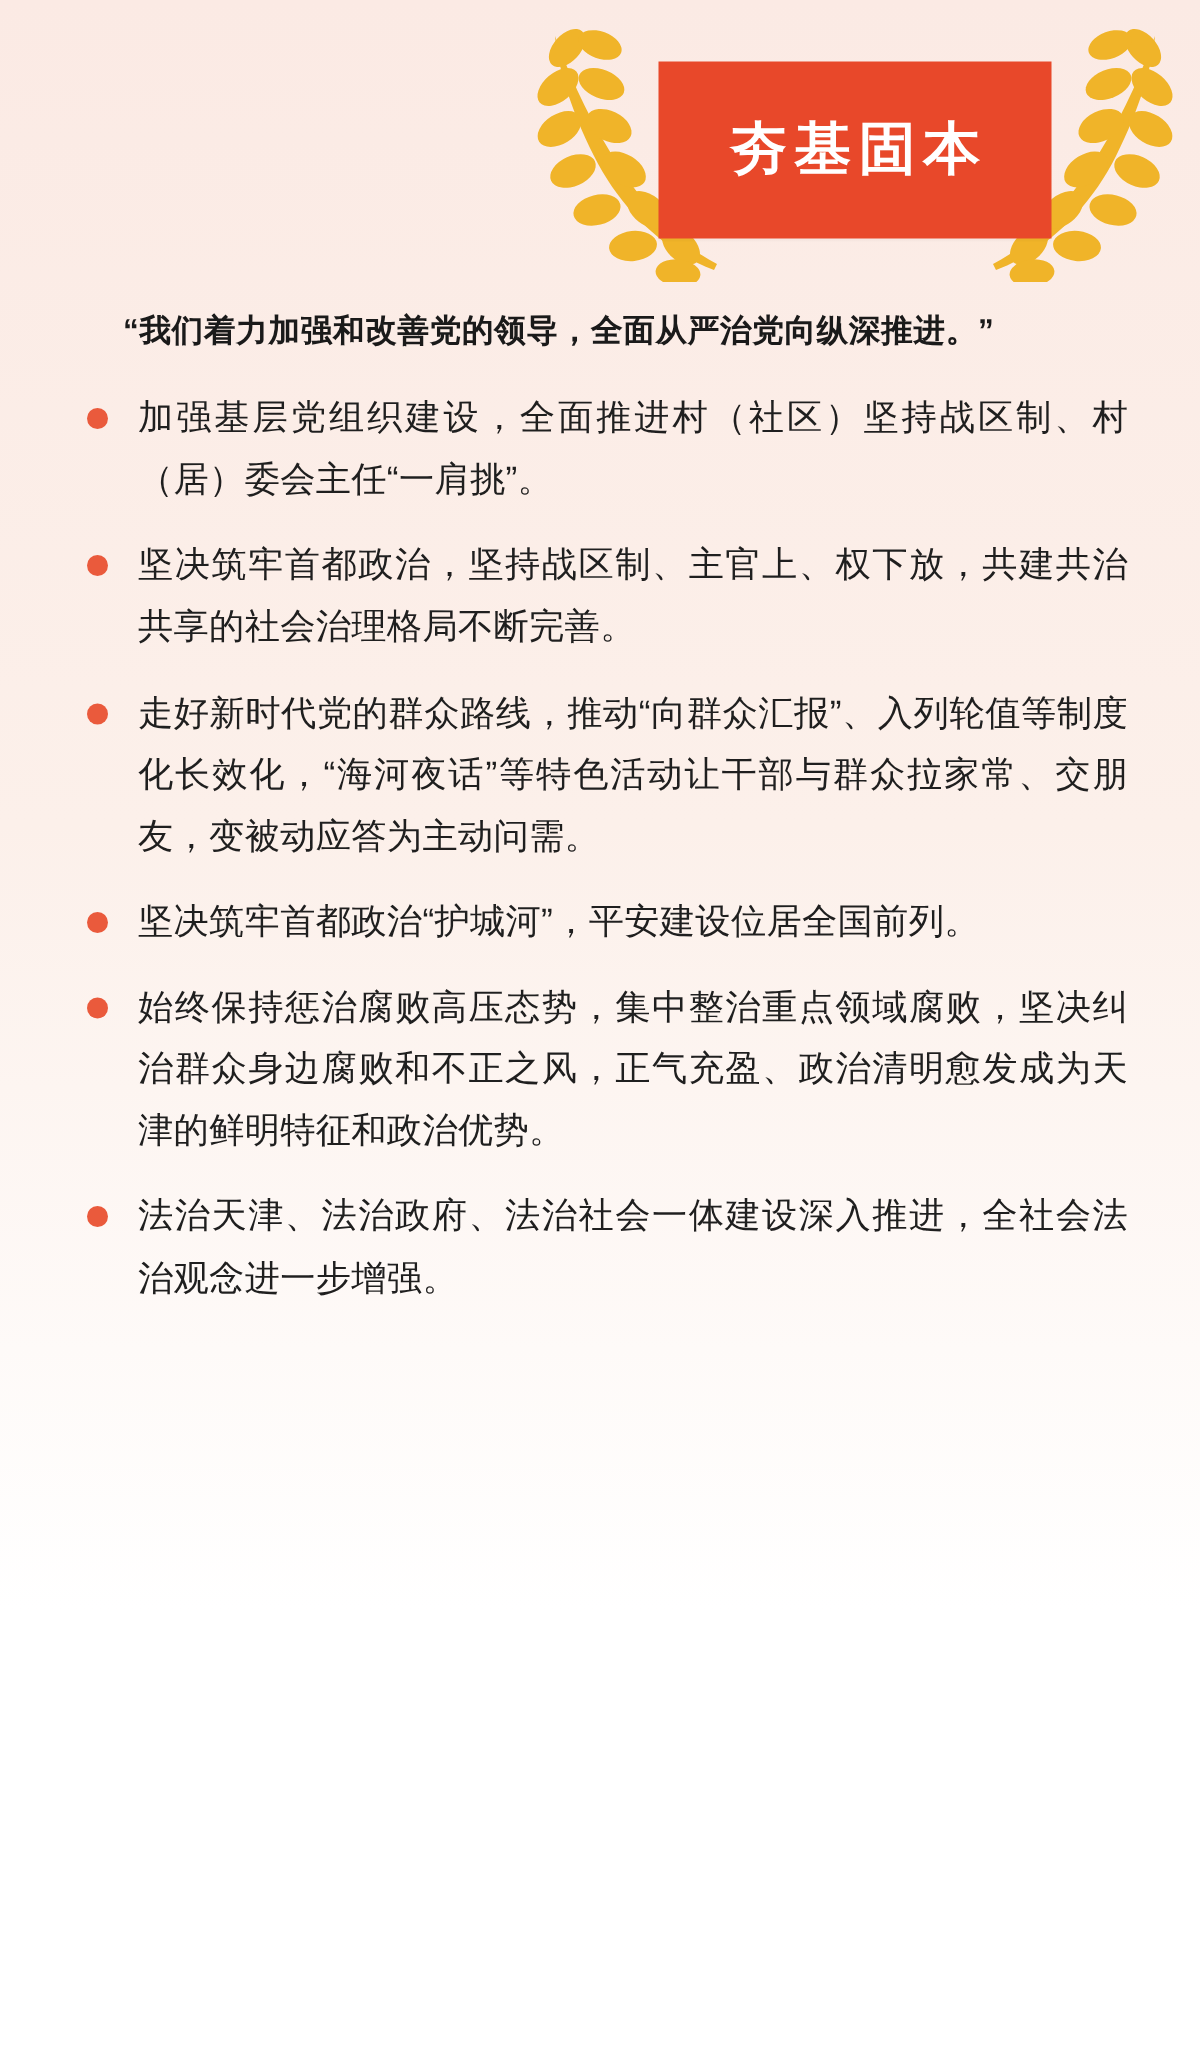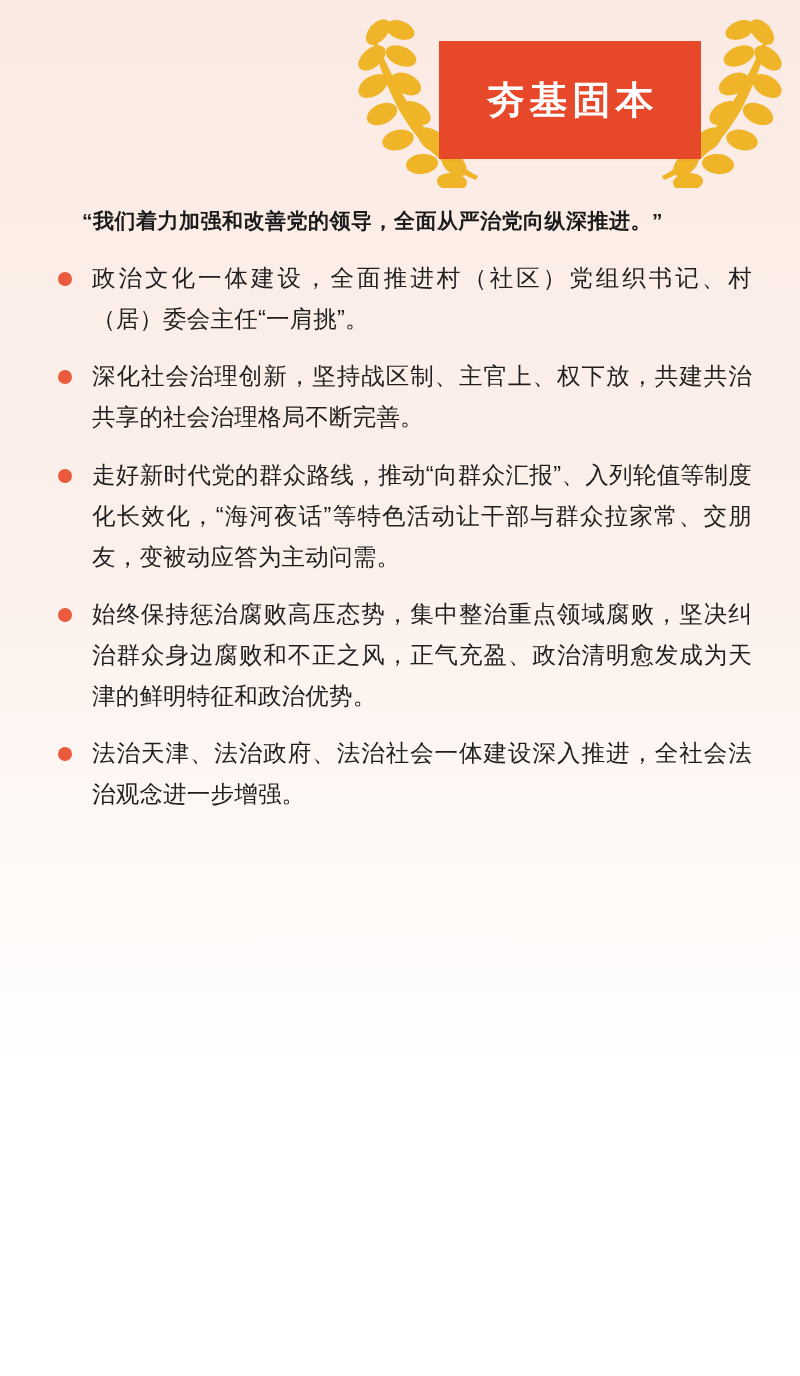--- a/index.html
+++ b/index.html
@@ -158,29 +158,33 @@
       </div>
     </div>
   </div>
 
   <div class="content">
     <p class="quote">“我们着力加强和改善党的领导，全面从严治党向纵深推进。”</p>
 
     <ul class="points">
       <li>
         <span class="dot"></span>
-        <span>政治文化一体建设，全面推进村（社区）党组织书记、村（居）委会主任“一肩挑”。</span>
+        <span>加强基层党组织建设，全面推进村（社区）坚持战区制、村（居）委会主任“一肩挑”。</span>
       </li>
       <li>
         <span class="dot"></span>
-        <span>深化社会治理创新，坚持战区制、主官上、权下放，共建共治共享的社会治理格局不断完善。</span>
+        <span>坚决筑牢首都政治，坚持战区制、主官上、权下放，共建共治共享的社会治理格局不断完善。</span>
       </li>
       <li>
         <span class="dot"></span>
         <span>走好新时代党的群众路线，推动“向群众汇报”、入列轮值等制度化长效化，“海河夜话”等特色活动让干部与群众拉家常、交朋友，变被动应答为主动问需。</span>
+      </li>
+      <li>
+        <span class="dot"></span>
+        <span>坚决筑牢首都政治“护城河”，平安建设位居全国前列。</span>
       </li>
       <li>
         <span class="dot"></span>
         <span>始终保持惩治腐败高压态势，集中整治重点领域腐败，坚决纠治群众身边腐败和不正之风，正气充盈、政治清明愈发成为天津的鲜明特征和政治优势。</span>
       </li>
       <li>
         <span class="dot"></span>
         <span>法治天津、法治政府、法治社会一体建设深入推进，全社会法治观念进一步增强。</span>
       </li>
     </ul>

